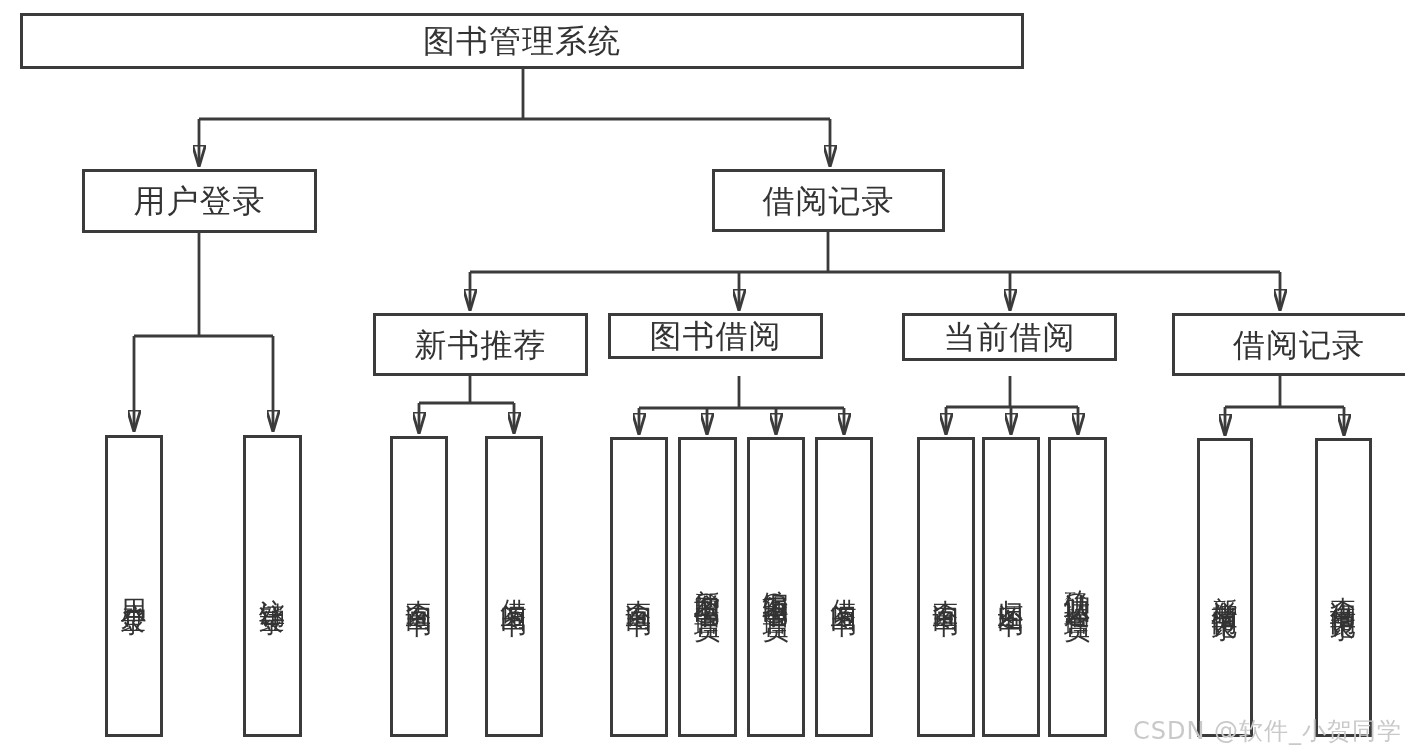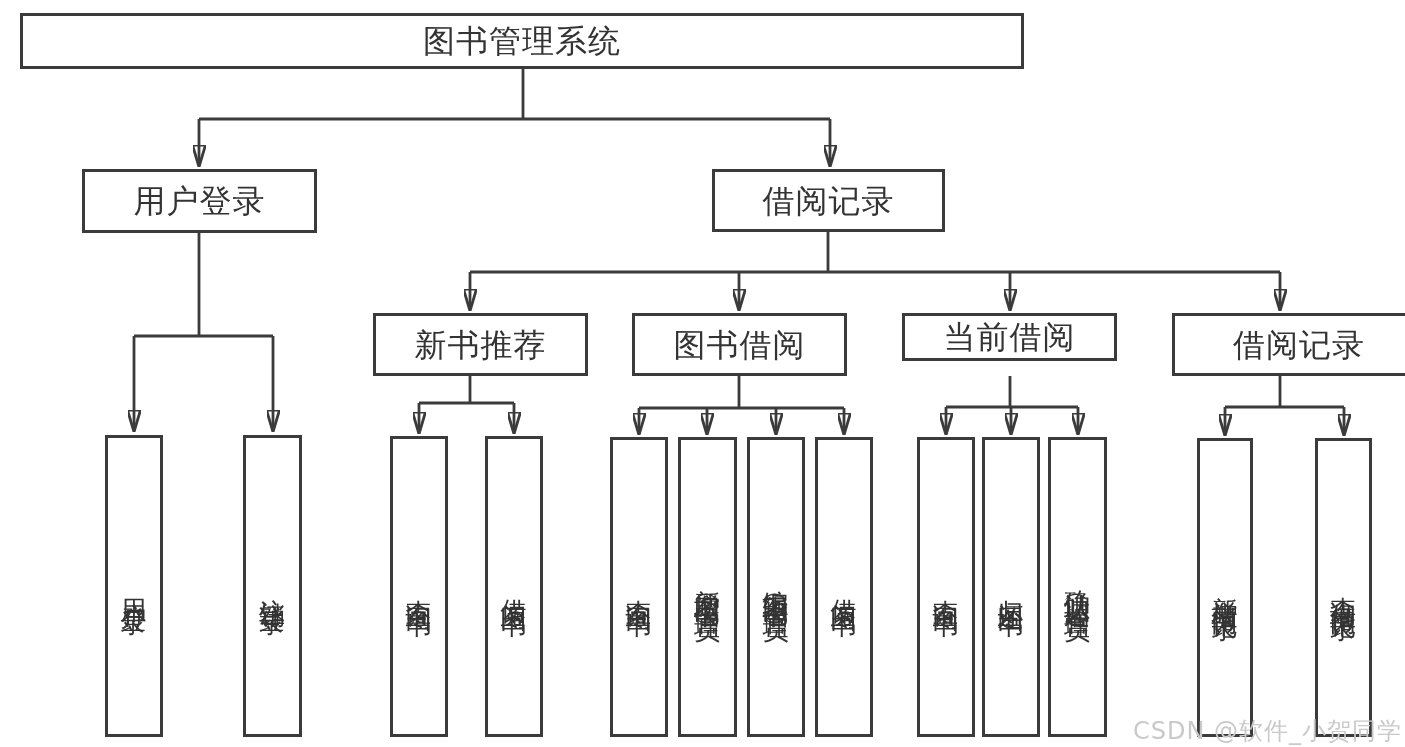--- a/index.html
+++ b/index.html
@@ -124,21 +124,21 @@
   <div class="node h" style="left:82px;top:169px;width:235px;height:64px">
     <span class="lbl">用户登录</span>
   </div>
   <div class="node h" style="left:712px;top:169px;width:233px;height:63px">
     <span class="lbl">借阅记录</span>
   </div>
 
   <div class="node h" style="left:373px;top:313px;width:215px;height:63px">
     <span class="lbl">新书推荐</span>
   </div>
-  <div class="node h" style="left:632px;top:313px;width:215px;height:63px">
+  <div class="node h" style="left:608px;top:313px;width:215px;height:46px">
     <span class="lbl">图书借阅</span>
   </div>
   <div class="node h" style="left:902px;top:313px;width:215px;height:48px">
     <span class="lbl">当前借阅</span>
   </div>
   <div class="node h" style="left:1172px;top:313px;width:254px;height:63px">
     <span class="lbl">借阅记录</span>
   </div>
 
   <div class="node v" style="left:105px;top:435px;width:58px;height:302px">

